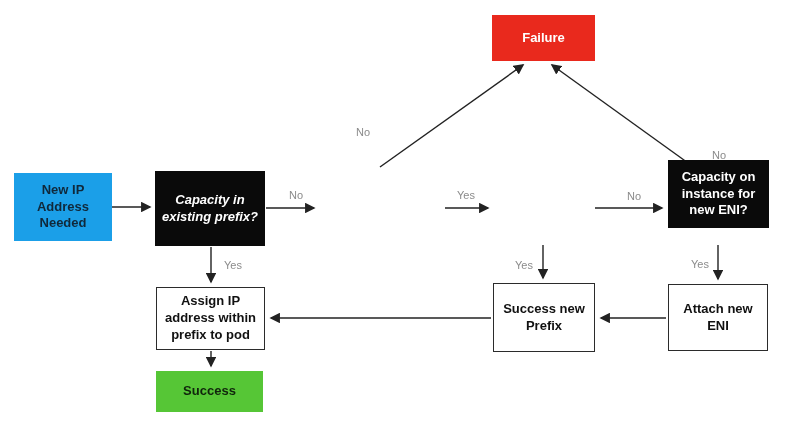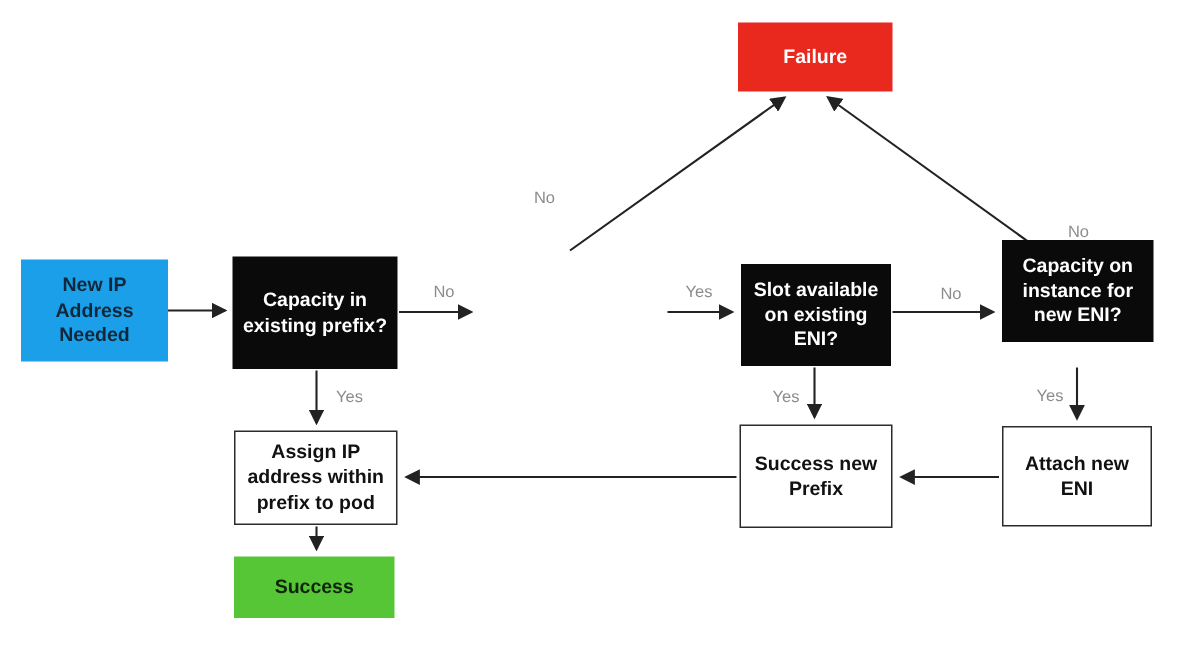--- a/index.html
+++ b/index.html
@@ -37,21 +37,21 @@
   }
   .node.start {
     left: 14px; top: 173px; width: 98px; height: 68px;
     background: var(--start_bg, #1b9fe8);
     color: var(--start_text, #10283a);
   }
   .node.decision {
     background: var(--decision_bg, #0a0a0a);
     color: var(--decision_text, #ffffff);
   }
-  .node.capacity  { left: 155px; top: 171px; width: 110px; height: 75px; }
+  .node.capacity  { left: 155px; top: 171px; width: 110px; height: 75px; font-style: italic; }
   .node.cidr      { left: 320px; top: 170px; width: 124px; height: 78px; }
   .node.slot      { left: 494px; top: 176px; width: 100px; height: 68px; }
   .node.instance  { left: 668px; top: 160px; width: 101px; height: 68px; }
   .node.terminal-fail {
     left: 492px; top: 15px; width: 103px; height: 46px;
     background: var(--failure_bg, #e9291d);
     color: var(--failure_text, #ffffff);
   }
   .node.process {
     background: #ffffff;
@@ -111,21 +111,20 @@
     <line x1="666" y1="318" x2="601" y2="318" stroke="#222222" stroke-width="1.4" marker-end="url(#arrow)"></line>
 
     <line x1="491" y1="318" x2="271" y2="318" stroke="#222222" stroke-width="1.4" marker-end="url(#arrow)"></line>
   </svg>
 
   <div class="node start">New IP Address Needed</div>
 
   <div class="node decision capacity">Capacity in existing prefix?</div>
 
 
-  <div class="node decision slot">Slot available on existing ENI?</div>
 
   <div class="node decision instance">Capacity on instance for new ENI?</div>
 
   <div class="node terminal-fail">Failure</div>
 
   <div class="node process assign">Assign IP address within prefix to pod</div>
 
   <div class="node process allocate">Success new Prefix</div>
 
   <div class="node process attach">Attach new ENI</div>

